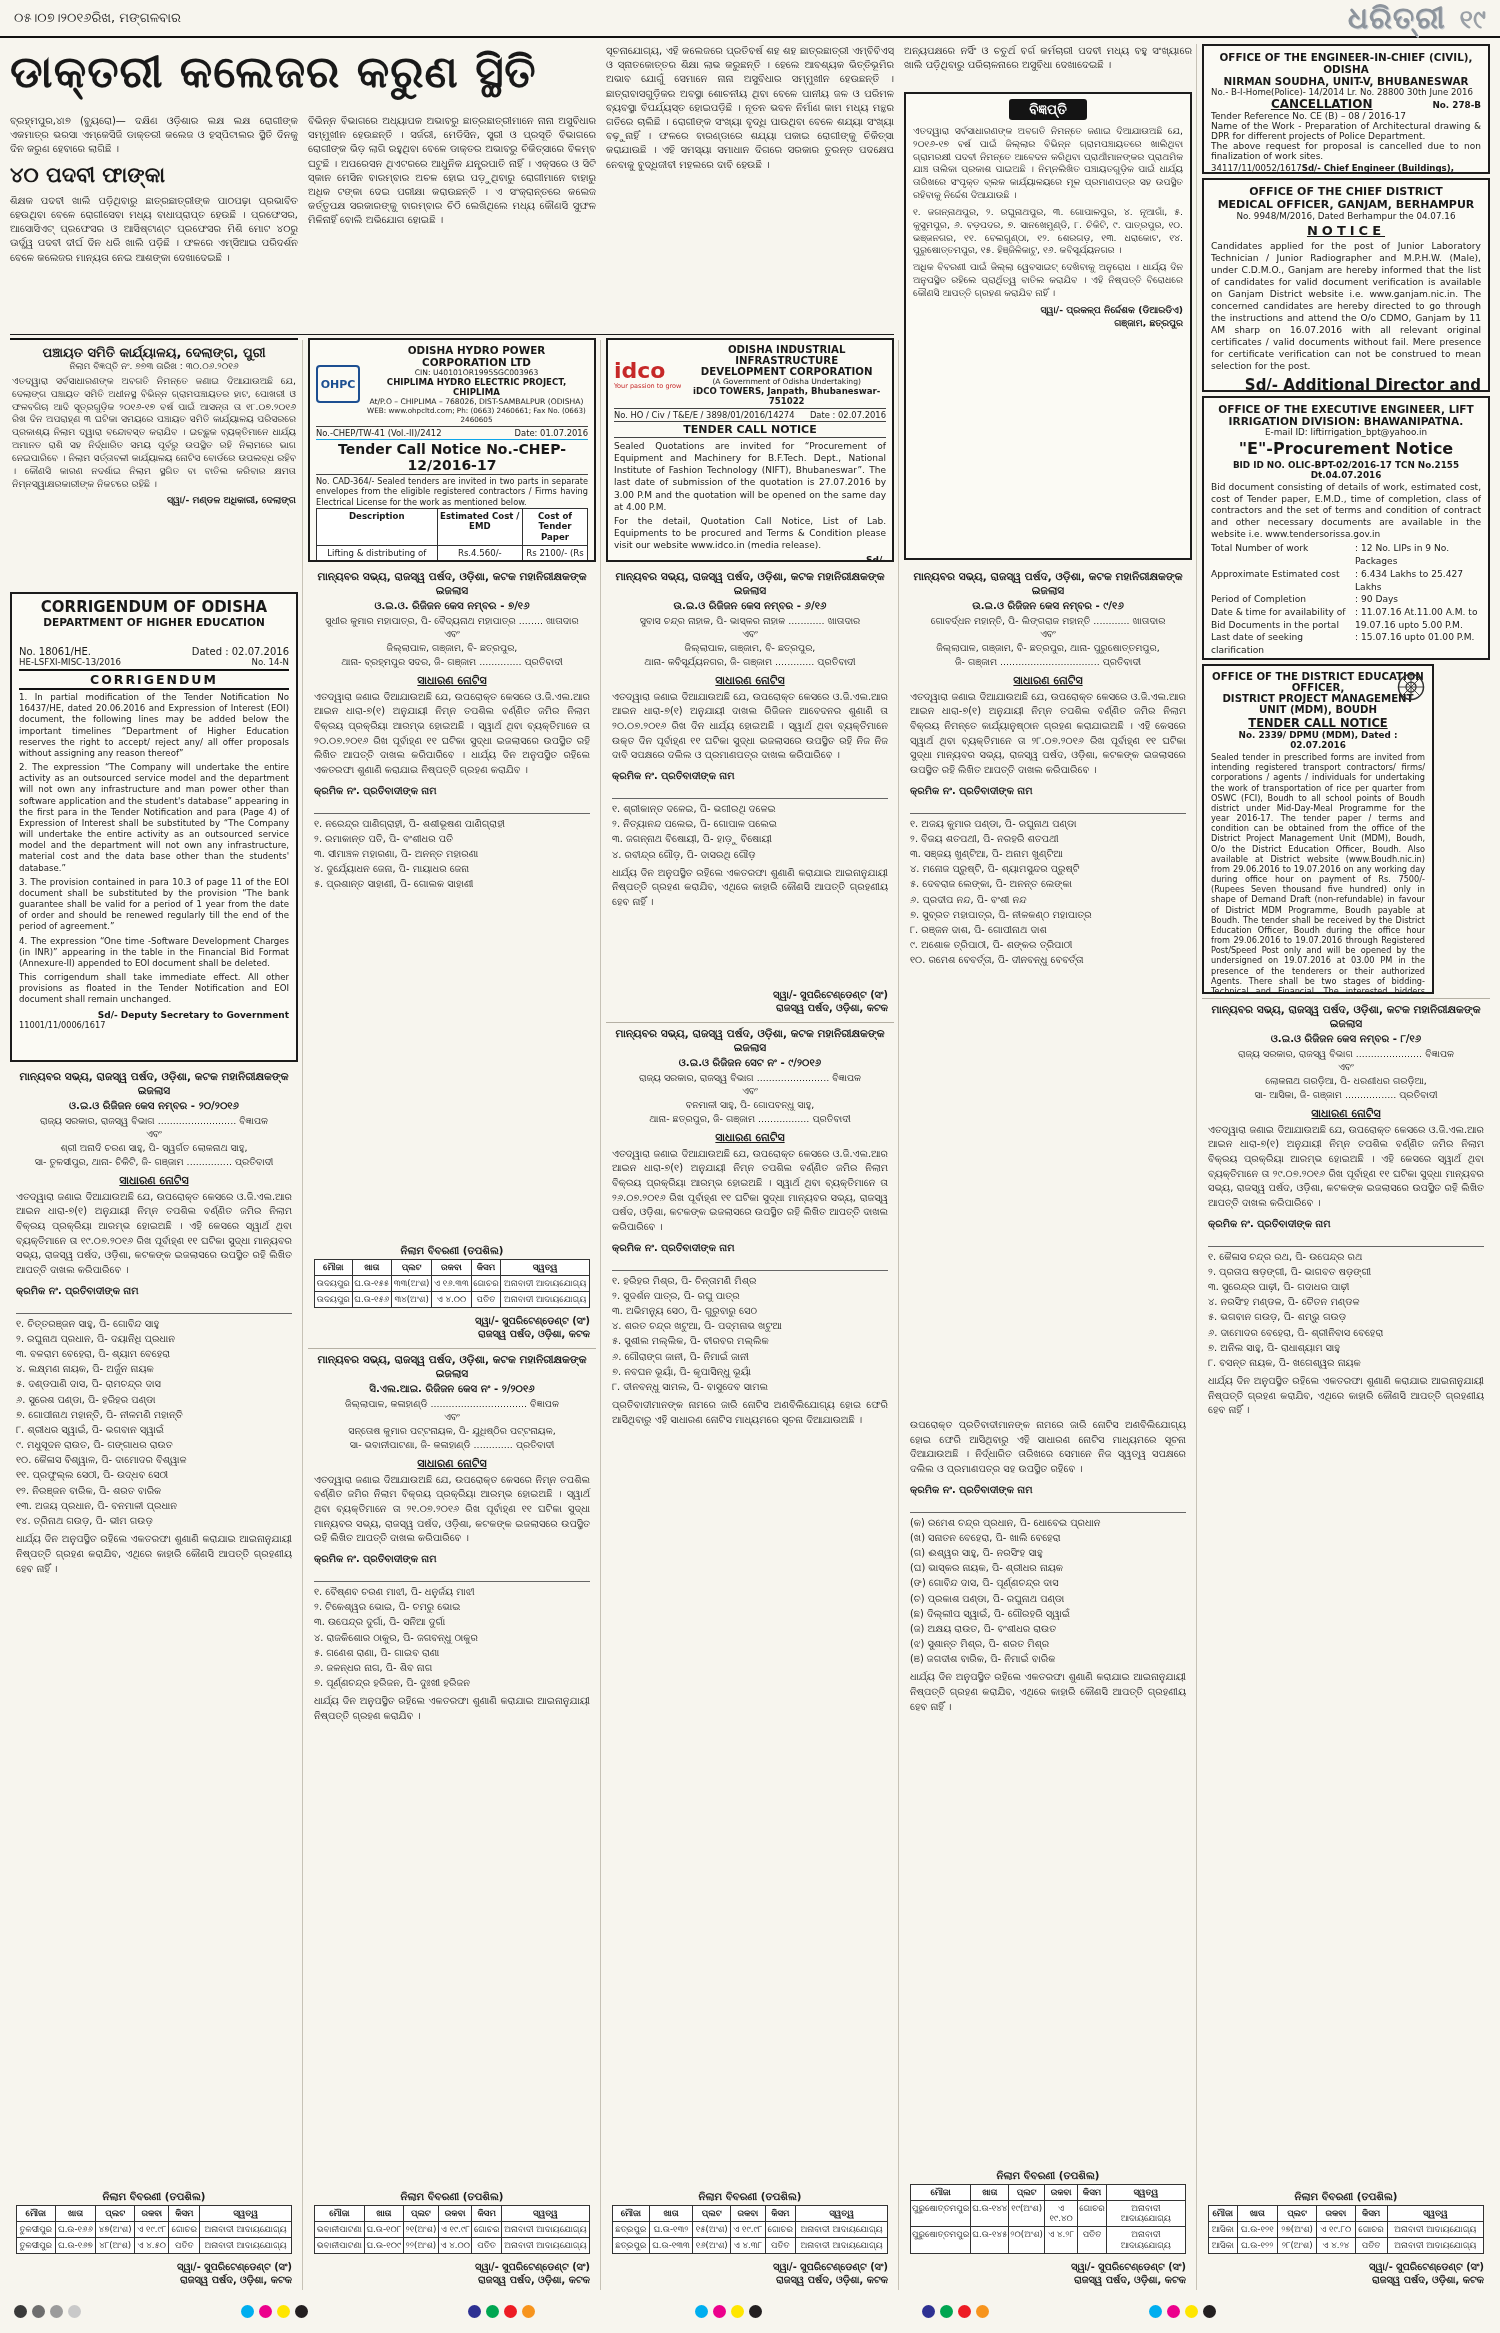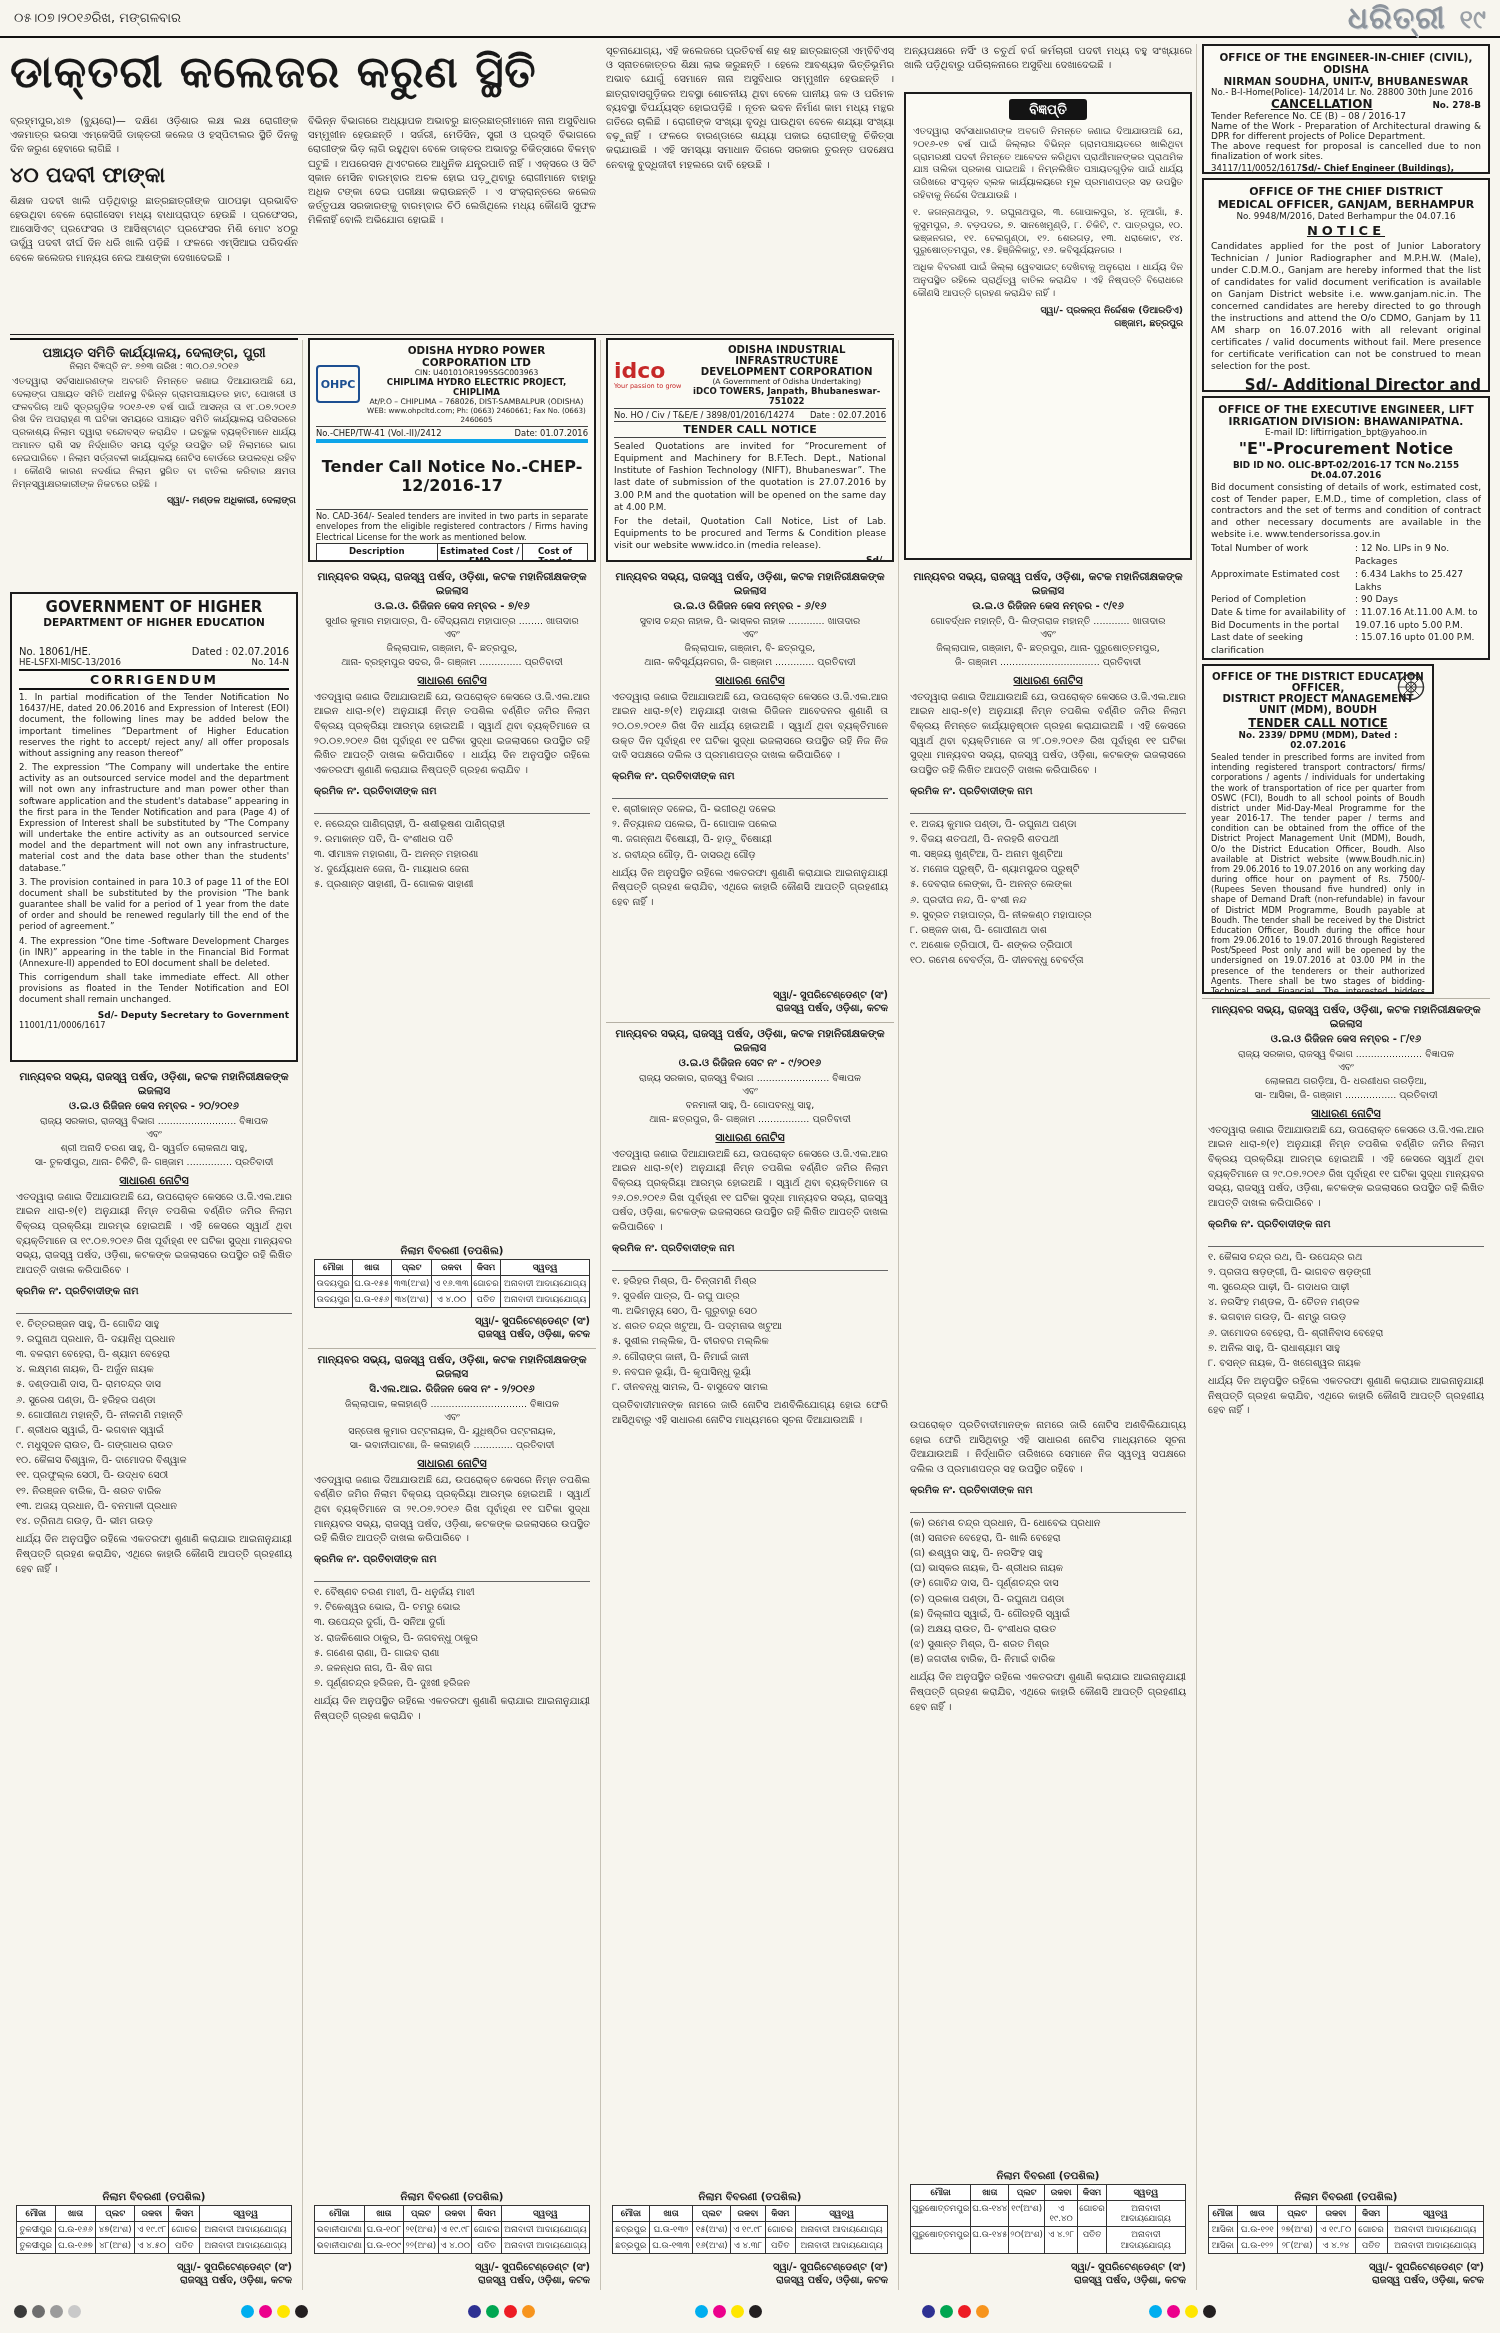--- a/index.html
+++ b/index.html
@@ -195,21 +195,21 @@
         <div class="c" style="font-size:7.6px">CIN: U40101OR1995SGC003963</div>
         <div class="b c" style="font-size:8.6px">CHIPLIMA HYDRO ELECTRIC PROJECT, CHIPLIMA</div>
         <div class="c" style="font-size:7.6px">At/P.O – CHIPLIMA – 768026, DIST-SAMBALPUR (ODISHA)</div>
         <div class="c" style="font-size:7.2px">WEB: www.ohpcltd.com; Ph: (0663) 2460661; Fax No. (0663) 2460605</div>
       </span>
     </div>
     <div style="display:flex;font-size:8.4px;border-top:1px solid #444;margin-top:2px;padding-top:1px">
       <span style="flex:1">No.-CHEP/TW-41 (Vol.-II)/2412</span>
       <span>Date: 01.07.2016</span>
     </div>
-    <div class="b c" style="font-size:16px;border-top:4px solid #0ea5e9;border-bottom:1px solid #444;margin:1px 0;padding:14px 0">Tender Call Notice No.-CHEP-12/2016-17</div>
+    <div class="b c" style="font-size:14px;border-top:1px solid #0ea5e9;border-bottom:1px solid #444;margin:1px 0;padding:1px 0">Tender Call Notice No.-CHEP-12/2016-17</div>
     <p class="j" style="font-size:8.2px;line-height:1.25;margin:1px 0">No. CAD-364/- Sealed tenders are invited in two parts in separate envelopes from the eligible registered contractors / Firms having Electrical License for the work as mentioned below.</p>
     <table>
       <thead>
         <tr>
 
         <th>Description</th>
             <th>Estimated Cost / EMD</th>
             <th>Cost of Tender Paper</th>
           </tr>
       </thead>
@@ -245,21 +245,21 @@
     <div class="b c" style="font-size:11px;border-top:1px solid #444;border-bottom:1px solid #444;margin:1px 0;padding:1px 0">TENDER CALL NOTICE</div>
     <p class="j" style="font-size:9px;line-height:1.35;margin:2px 0">Sealed Quotations are invited for “Procurement of Equipment and Machinery for B.F.Tech. Dept., National Institute of Fashion Technology (NIFT), Bhubaneswar”. The last date of submission of the quotation is 27.07.2016 by 3.00 P.M and the quotation will be opened on the same day at 4.00 P.M.</p>
     <p class="j" style="font-size:9px;line-height:1.35;margin:0">For the detail, Quotation Call Notice, List of Lab. Equipments to be procured and Terms &amp; Condition please visit our website www.idco.in (media release).</p>
     <div class="sigr" style="font-size:9px">
       <div>Sd/-</div>
 
     </div>
   </div>
 
   <div class="abs box" style="left:10px;top:592px;width:288px;height:470px;padding:4px 7px">
-    <div class="b c" style="font-size:15px">GOVERNMENT OF HIGHER</div>
+    <div class="b c" style="font-size:15px">CORRIGENDUM OF ODISHA</div>
     <div class="b c" style="font-size:10.6px">DEPARTMENT OF HIGHER EDUCATION</div>
     <div style="display:flex;font-size:10px;margin-top:18px">
       <span style="flex:1">No. 18061/HE.</span>
       <span>Dated : 02.07.2016</span>
     </div>
     <div style="display:flex;font-size:8.6px">
       <span style="flex:1">HE-LSFXI-MISC-13/2016</span>
       <span>No. 14-N</span>
     </div>
     <div class="b c" style="font-size:12.5px;border-top:2px solid #111;border-bottom:2px solid #111;margin:2px 0;padding:1px 0;letter-spacing:2px">CORRIGENDUM</div>

